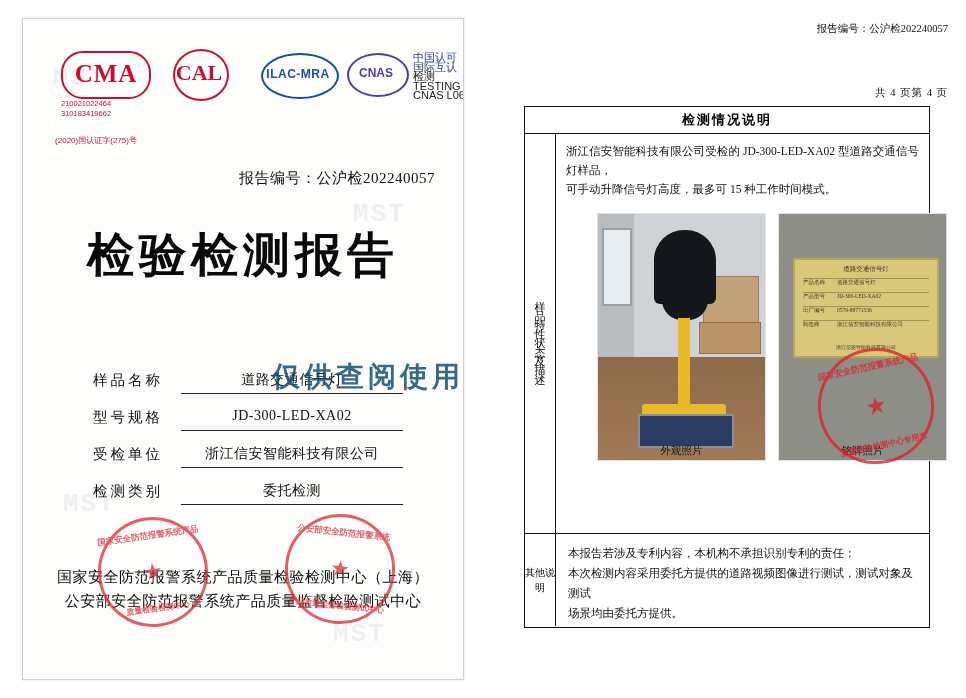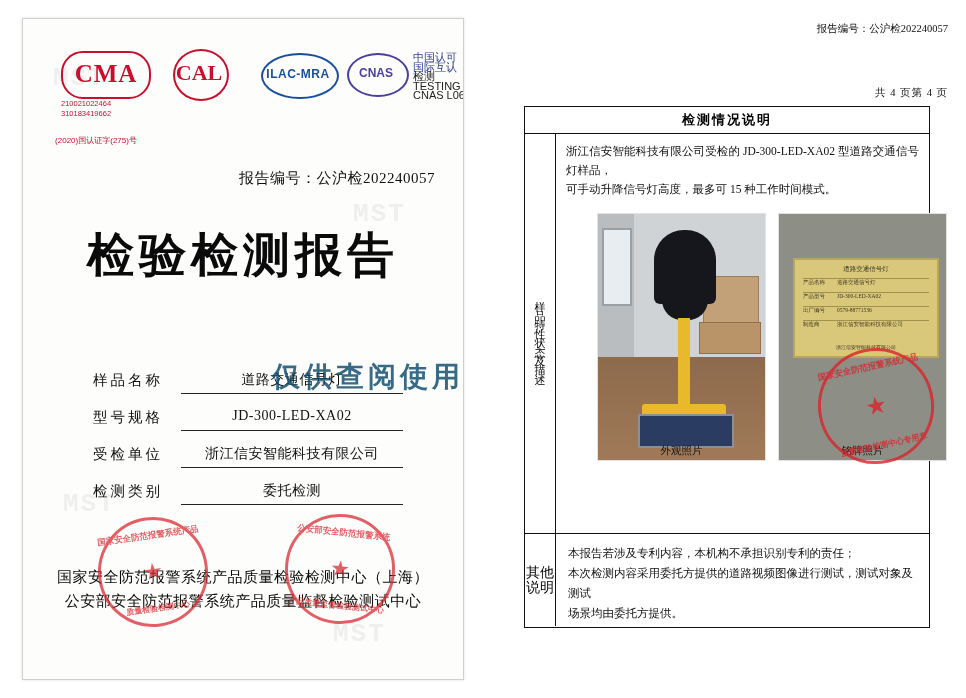--- a/index.html
+++ b/index.html
@@ -473,21 +473,21 @@
   .rp-row2 {
     position: absolute;
     left: 0; top: 426px;
     width: 100%;
     height: 93px;
   }
   .rp-side2 {
     position: absolute; left: 0; top: 0; width: 30px; height: 100%;
     border-right: 1px solid #111;
     font-family: "Liberation Serif", serif;
-    font-size: 14px;
+    font-size: 10px;
     display: flex; align-items: center; justify-content: center;
     text-align: center;
     line-height: 15px;
   }
   .rp-body2 {
     position: absolute; left: 31px; top: 0; right: 0; bottom: 0;
     padding: 10px 12px;
     font-family: "Liberation Serif", serif;
     font-size: 11.5px;
     line-height: 20px;

